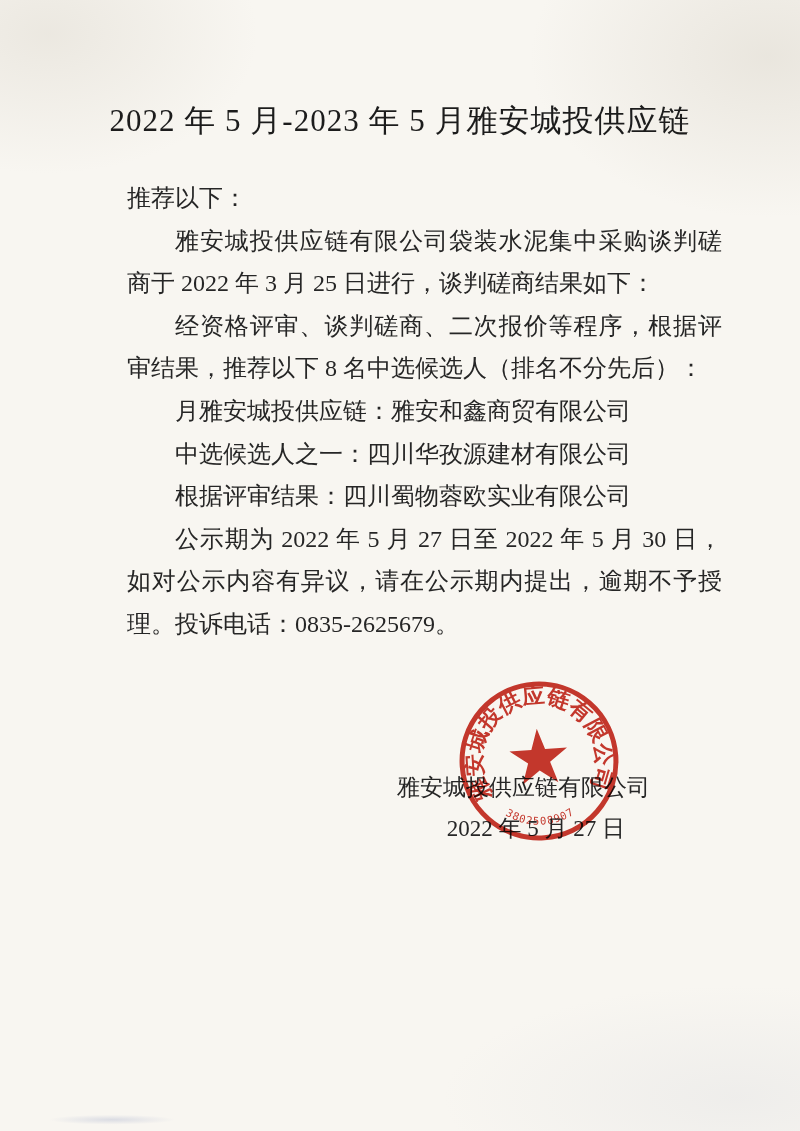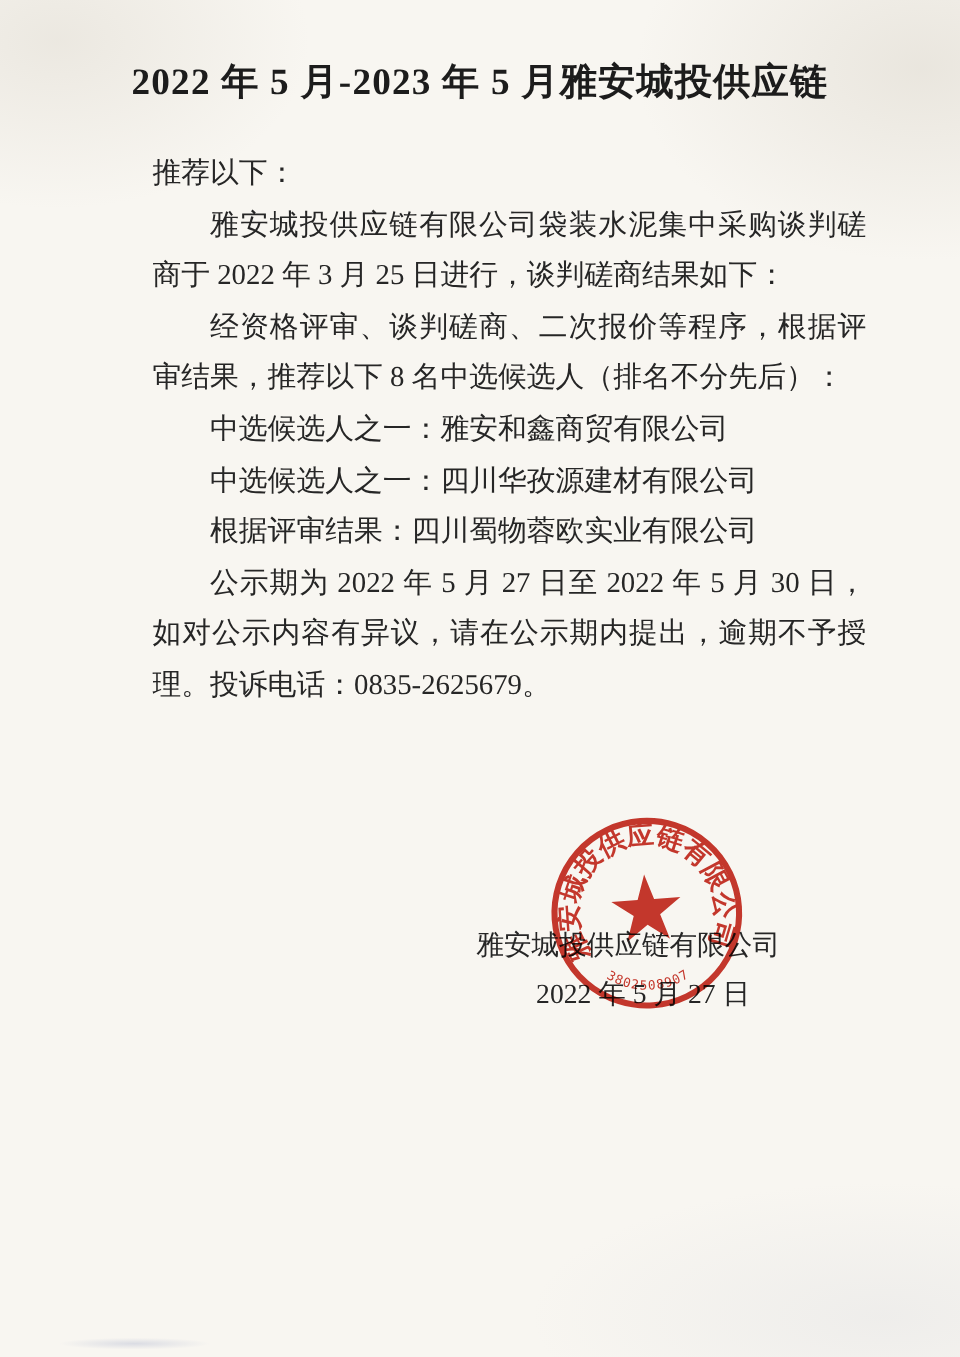--- a/index.html
+++ b/index.html
@@ -11,22 +11,22 @@
     background:
       radial-gradient(ellipse 300px 200px at 6% 3%,  rgba(203,196,182,.28), transparent 70%),
       radial-gradient(ellipse 340px 230px at 96% 5%, rgba(203,196,182,.32), transparent 70%),
       radial-gradient(ellipse 420px 160px at 92% 97%, rgba(188,192,204,.16), transparent 70%),
       radial-gradient(ellipse 90px 7px  at 14% 99%, rgba(150,160,195,.30), transparent 70%),
       #f8f6f1;
     color:#242424;
   }
 
   .doc-title {
-    margin:0; padding-top:48px;
-    text-align:center; font-weight:bold;
+    margin:0; padding-top:101px;
+    text-align:center; font-weight:normal;
     font-size:31px; line-height:40px; letter-spacing:1px;
     color:#1c1c1c;
   }
   .doc-title .t-line { display:block; }
 
   .body-text {
     margin:36px 78px 0 127px;
     font-size:24px; line-height:42.6px;
     text-align:justify; text-justify:inter-character;
     color:#262626;
@@ -55,21 +55,21 @@
 <div class="page">
 
   <h1 class="doc-title">
     <span class="t-line">2022 年 5 月-2023 年 5 月雅安城投供应链</span>
   </h1>
 
   <div class="body-text">
     <p class="para">推荐以下：</p>
     <p class="para indent">雅安城投供应链有限公司袋装水泥集中采购谈判磋商于 2022 年 3 月 25 日进行，谈判磋商结果如下：</p>
     <p class="para indent">经资格评审、谈判磋商、二次报价等程序，根据评审结果，推荐以下 8 名中选候选人（排名不分先后）：</p>
-    <p class="para indent">中选候选人之一：雅安和鑫商贸有限公司</p>
+    <p class="para indent">月雅安城投供应链：雅安和鑫商贸有限公司</p>
     <p class="para indent">中选候选人之一：四川华孜源建材有限公司</p>
     <p class="para indent">根据评审结果：四川蜀物蓉欧实业有限公司</p>
     <p class="para indent">公示期为 2022 年 5 月 27 日至 2022 年 5 月 30 日，如对公示内容有异议，请在公示期内提出，逾期不予授理。投诉电话：0835-2625679。</p>
   </div>
 
   <div class="sig company">雅安城投供应链有限公司</div>
   <div class="sig date">2022 年 5 月 27 日</div>
 
   <svg class="stamp" viewBox="0 0 164 164">
     <defs>

